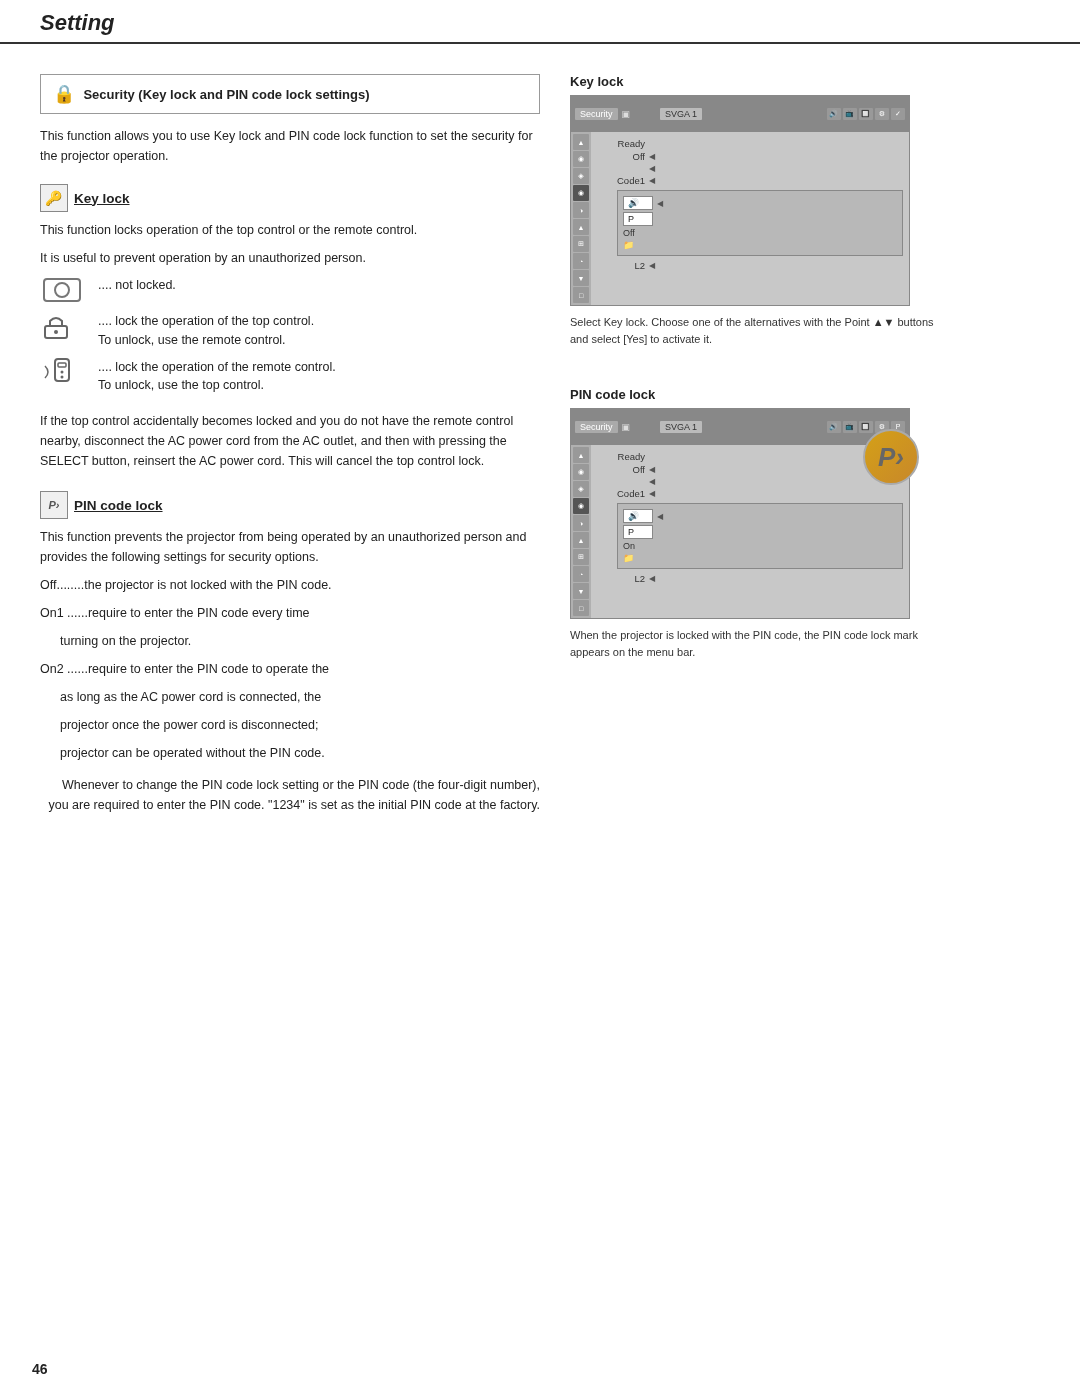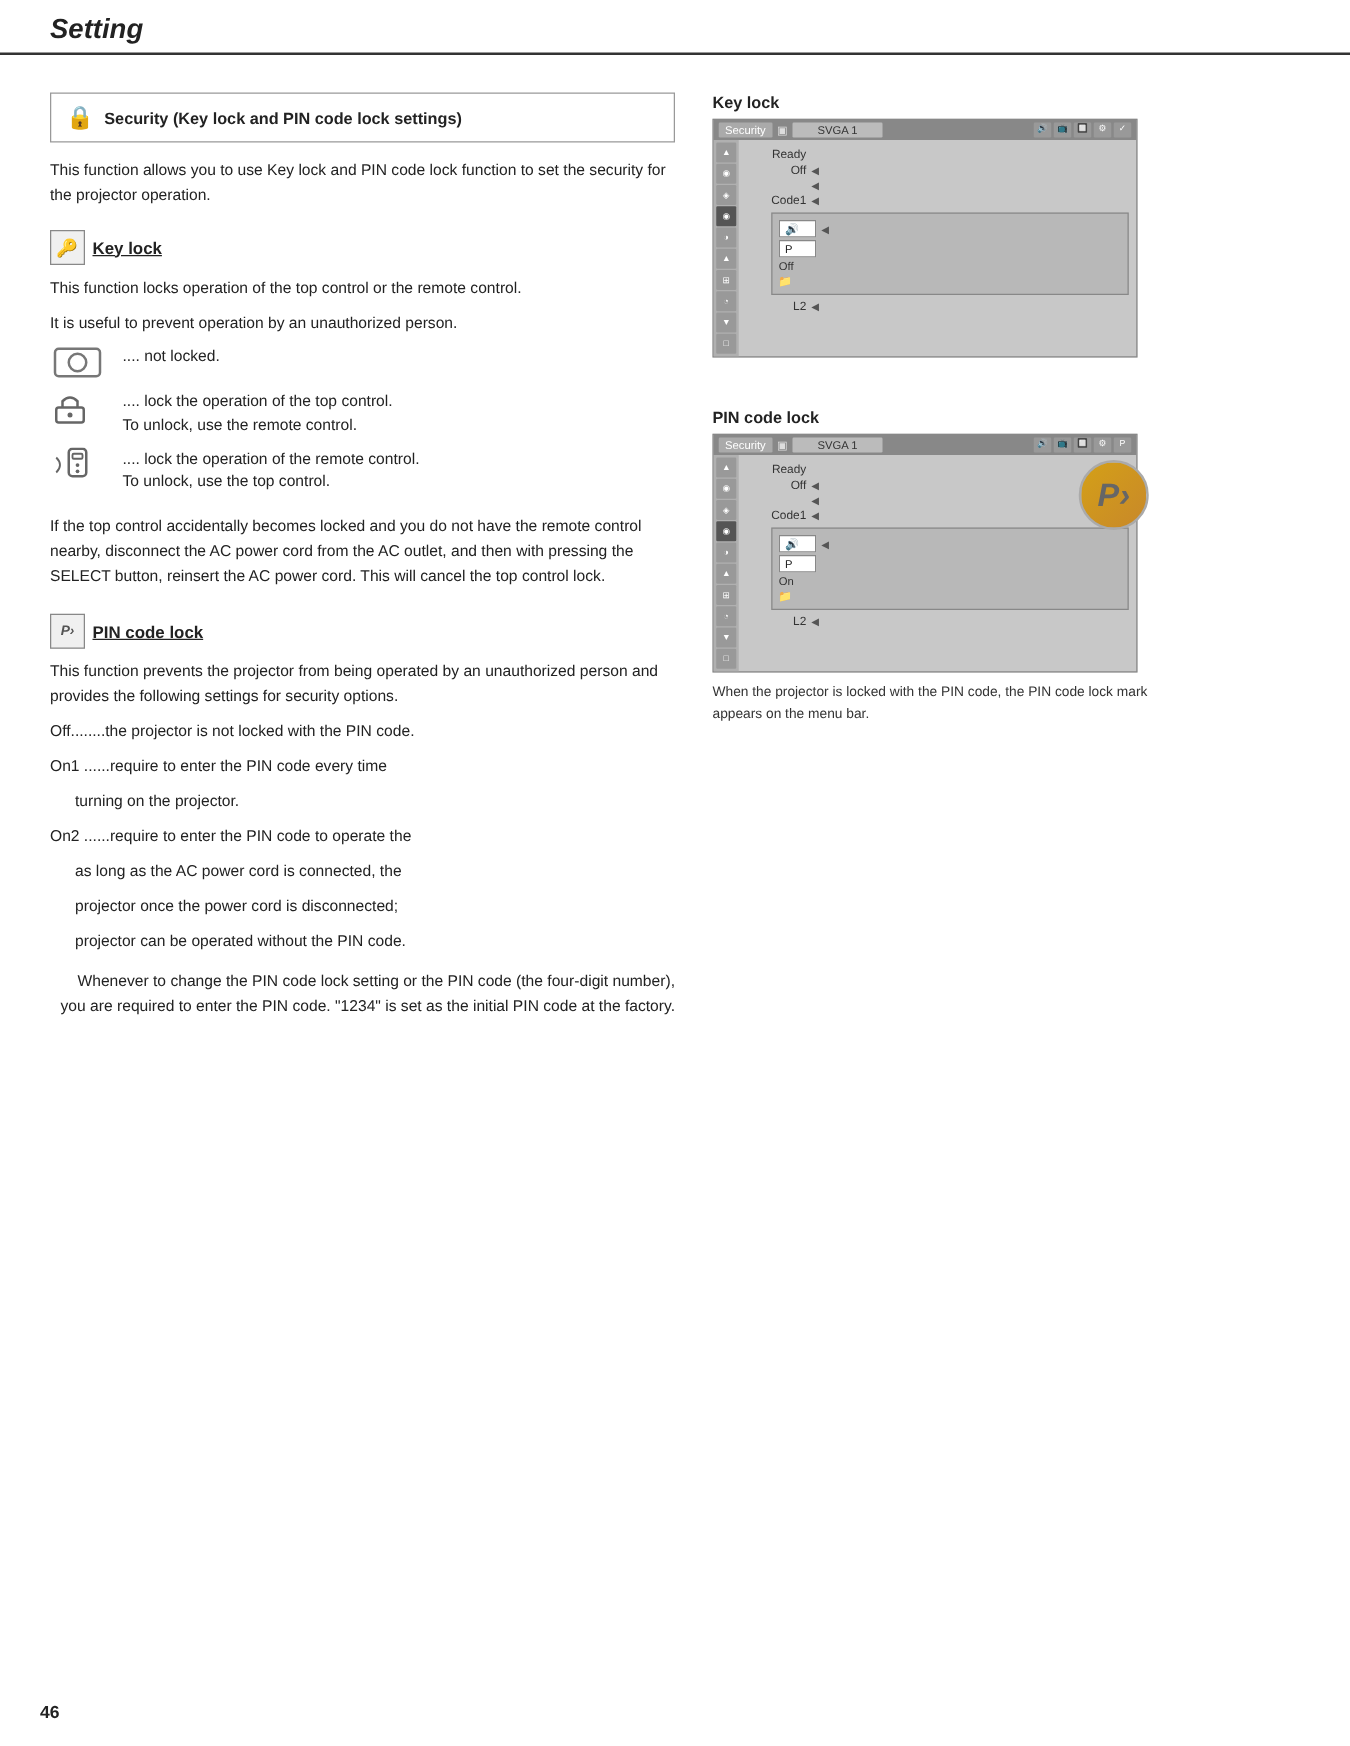--- a/index.html
+++ b/index.html
@@ -164,35 +164,36 @@
       position: relative;
       font-size: 10px;
     }
 
     .ui-topbar {
       background: #888;
       display: flex;
       align-items: center;
       padding: 2px 4px;
       gap: 4px;
-      height: 16px;
+      height: 36px;
     }
     .ui-topbar .tab-security {
       background: #aaa;
       padding: 1px 5px;
       font-size: 9px;
       color: #fff;
       border-radius: 1px;
     }
     .ui-topbar .tab-svga {
       background: #bbb;
-      padding: 1px 20px;
+      padding: 1px 5px;
       font-size: 9px;
       color: #333;
       border-radius: 1px;
+      margin-left: 26px;
     }
     .ui-topbar-icons {
       display: flex; gap: 2px; margin-left: auto;
     }
     .ui-topbar-icons span {
       width: 14px; height: 12px;
       background: #999;
       display: inline-block;
       border-radius: 1px;
       font-size: 7px;
@@ -455,20 +456,21 @@
             </div>
 
             <div class="ui-row">
               <span class="ui-row-label">L2</span>
               <span class="ui-arrow">◀</span>
             </div>
           </div>
         </div>
       </div>
 
+      <p class="screenshot-caption">Select Key lock.  Choose one of the alternatives with the Point ▲▼ buttons and select [Yes] to activate it.</p>
     </div>
 
     <div class="screenshot-section" style="margin-top: 40px;">
       <div class="screenshot-title">PIN code lock</div>
 
       <div class="ui-screen" style="position:relative;">
 
         <div class="pin-big-icon" style="font-style:italic;font-weight:bold;font-size:26px;color:#666;">P›</div>
 
         <div class="ui-topbar">

